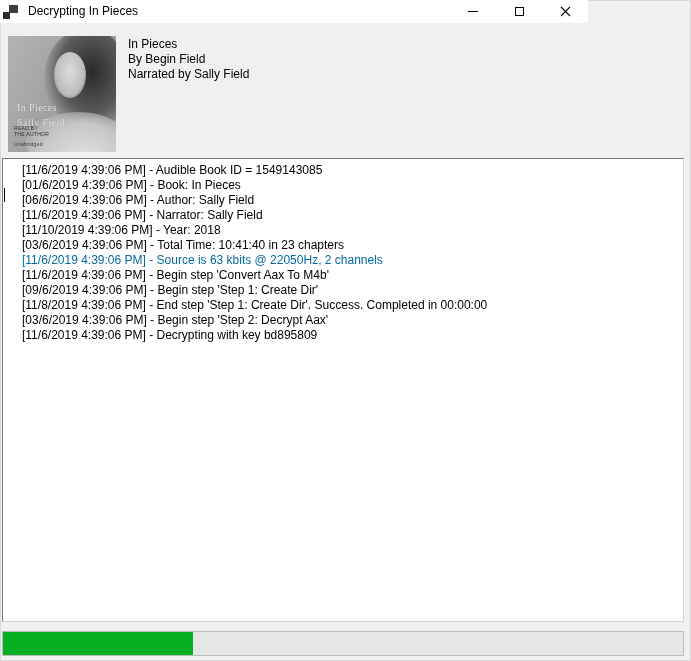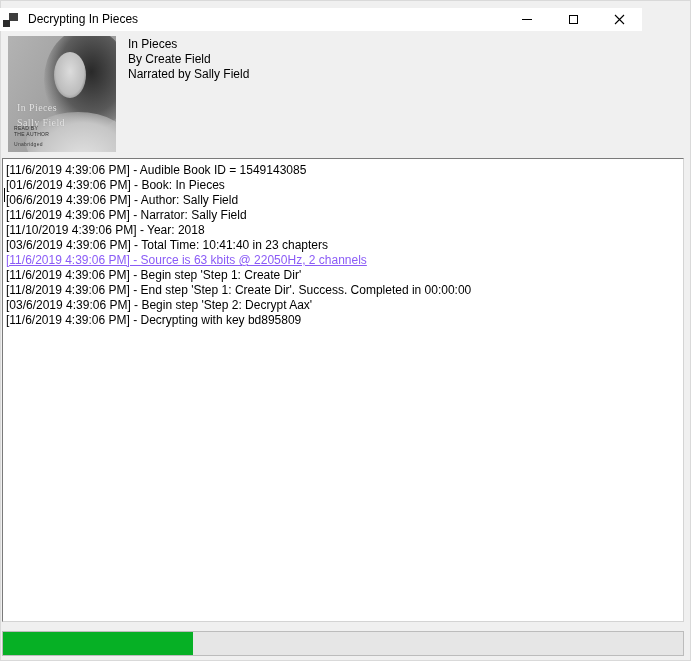--- a/index.html
+++ b/index.html
@@ -7,22 +7,22 @@
   body { font-family:"Liberation Sans", sans-serif; }
 
   .window {
     position:relative; width:691px; height:661px;
     background:#f0f0f0; overflow:hidden;
     outline:1px solid #d9d9d9; outline-offset:-1px;
   }
 
   
   .titlebar {
-    position:absolute; left:0; top:0; width:642px; height:23px;
-    background:#ffffff; display:flex; align-items:center;margin-top:8px;
+    position:absolute; left:0; top:0; width:588px; height:23px;
+    background:#ffffff; display:flex; align-items:center;
   }
   .app-icon { position:absolute; left:3px; top:4px; width:16px; height:16px; }
   .app-icon .sq-big   { position:absolute; left:6px; top:1px; width:9px; height:8px; background:#3d3d3d; }
   .app-icon .sq-small { position:absolute; left:0;  top:8px; width:7px; height:7px; background:#2c2c2c; }
   .win-title {
     position:absolute; left:28px; top:0; height:23px; line-height:23px;
     font-size:12px; color:#000; white-space:nowrap;
   }
   .controls { position:absolute; right:0; top:0; height:23px; display:flex; }
   .ctrl-btn {
@@ -69,26 +69,26 @@
     position:absolute; left:128px; top:37px;
     font-size:12px; line-height:15px; color:#000;
   }
 
   
   .logbox {
     position:absolute; left:2px; top:158px; width:682px; height:464px;
     background:#ffffff;
     border-top:1px solid #7a7a7a; border-left:1px solid #7a7a7a;
     border-right:1px solid #d4d4d4; border-bottom:1px solid #d4d4d4;
-    padding:4px 4px 0 3px;
+    padding:4px 4px 0 19px;
     font-size:12px; line-height:15px; color:#000;
     overflow:hidden; cursor:text;
   }
   .log-line { white-space:nowrap; }
-  .log-line.red { color:#8b5cf6;text-decoration:underline; }
+  .log-line.red { color:#0369a1; }
   .caret {
     position:absolute; left:4px; top:188px; width:1px; height:14px; background:#000;
   }
 
   
   .progress {
     position:absolute; left:2px; top:631px; width:682px; height:25px;
     background:#e6e6e6; border:1px solid #bcbcbc;
   }
   .progress-fill { height:100%; background:#06b025; width:0; }
@@ -131,33 +131,34 @@
     </div>
     <div class="cover-badges">
       <div>READ BY</div>
       <div>THE AUTHOR</div>
       <div class="unabridged">Unabridged</div>
     </div>
   </div>
 
   <div class="book-info">
     <div>In Pieces</div>
-    <div>By Create Field</div>
+    <div>By Begin Field</div>
     <div>Narrated by Sally Field</div>
   </div>
 
   <div class="logbox">
       <div class="log-line">[11/6/2019 4:39:06 PM] - Audible Book ID = 1549143085</div>
       <div class="log-line">[01/6/2019 4:39:06 PM] - Book: In Pieces</div>
       <div class="log-line">[06/6/2019 4:39:06 PM] - Author: Sally Field</div>
       <div class="log-line">[11/6/2019 4:39:06 PM] - Narrator: Sally Field</div>
       <div class="log-line">[11/10/2019 4:39:06 PM] - Year: 2018</div>
       <div class="log-line">[03/6/2019 4:39:06 PM] - Total Time: 10:41:40 in 23 chapters</div>
       <div class="log-line red">[11/6/2019 4:39:06 PM] - Source is 63 kbits @ 22050Hz, 2 channels</div>
-      <div class="log-line">[11/6/2019 4:39:06 PM] - Begin step 'Step 1: Create Dir'</div>
+      <div class="log-line">[11/6/2019 4:39:06 PM] - Begin step 'Convert Aax To M4b'</div>
+      <div class="log-line">[09/6/2019 4:39:06 PM] - Begin step 'Step 1: Create Dir'</div>
       <div class="log-line">[11/8/2019 4:39:06 PM] - End step 'Step 1: Create Dir'. Success. Completed in 00:00:00</div>
       <div class="log-line">[03/6/2019 4:39:06 PM] - Begin step 'Step 2: Decrypt Aax'</div>
       <div class="log-line">[11/6/2019 4:39:06 PM] - Decrypting with key bd895809</div>
     </div>
   <div class="caret"></div>
 
   <div class="progress">
     <div class="progress-fill" style="width: 28%; background: rgb(6, 176, 37);"></div>
   </div>
 

